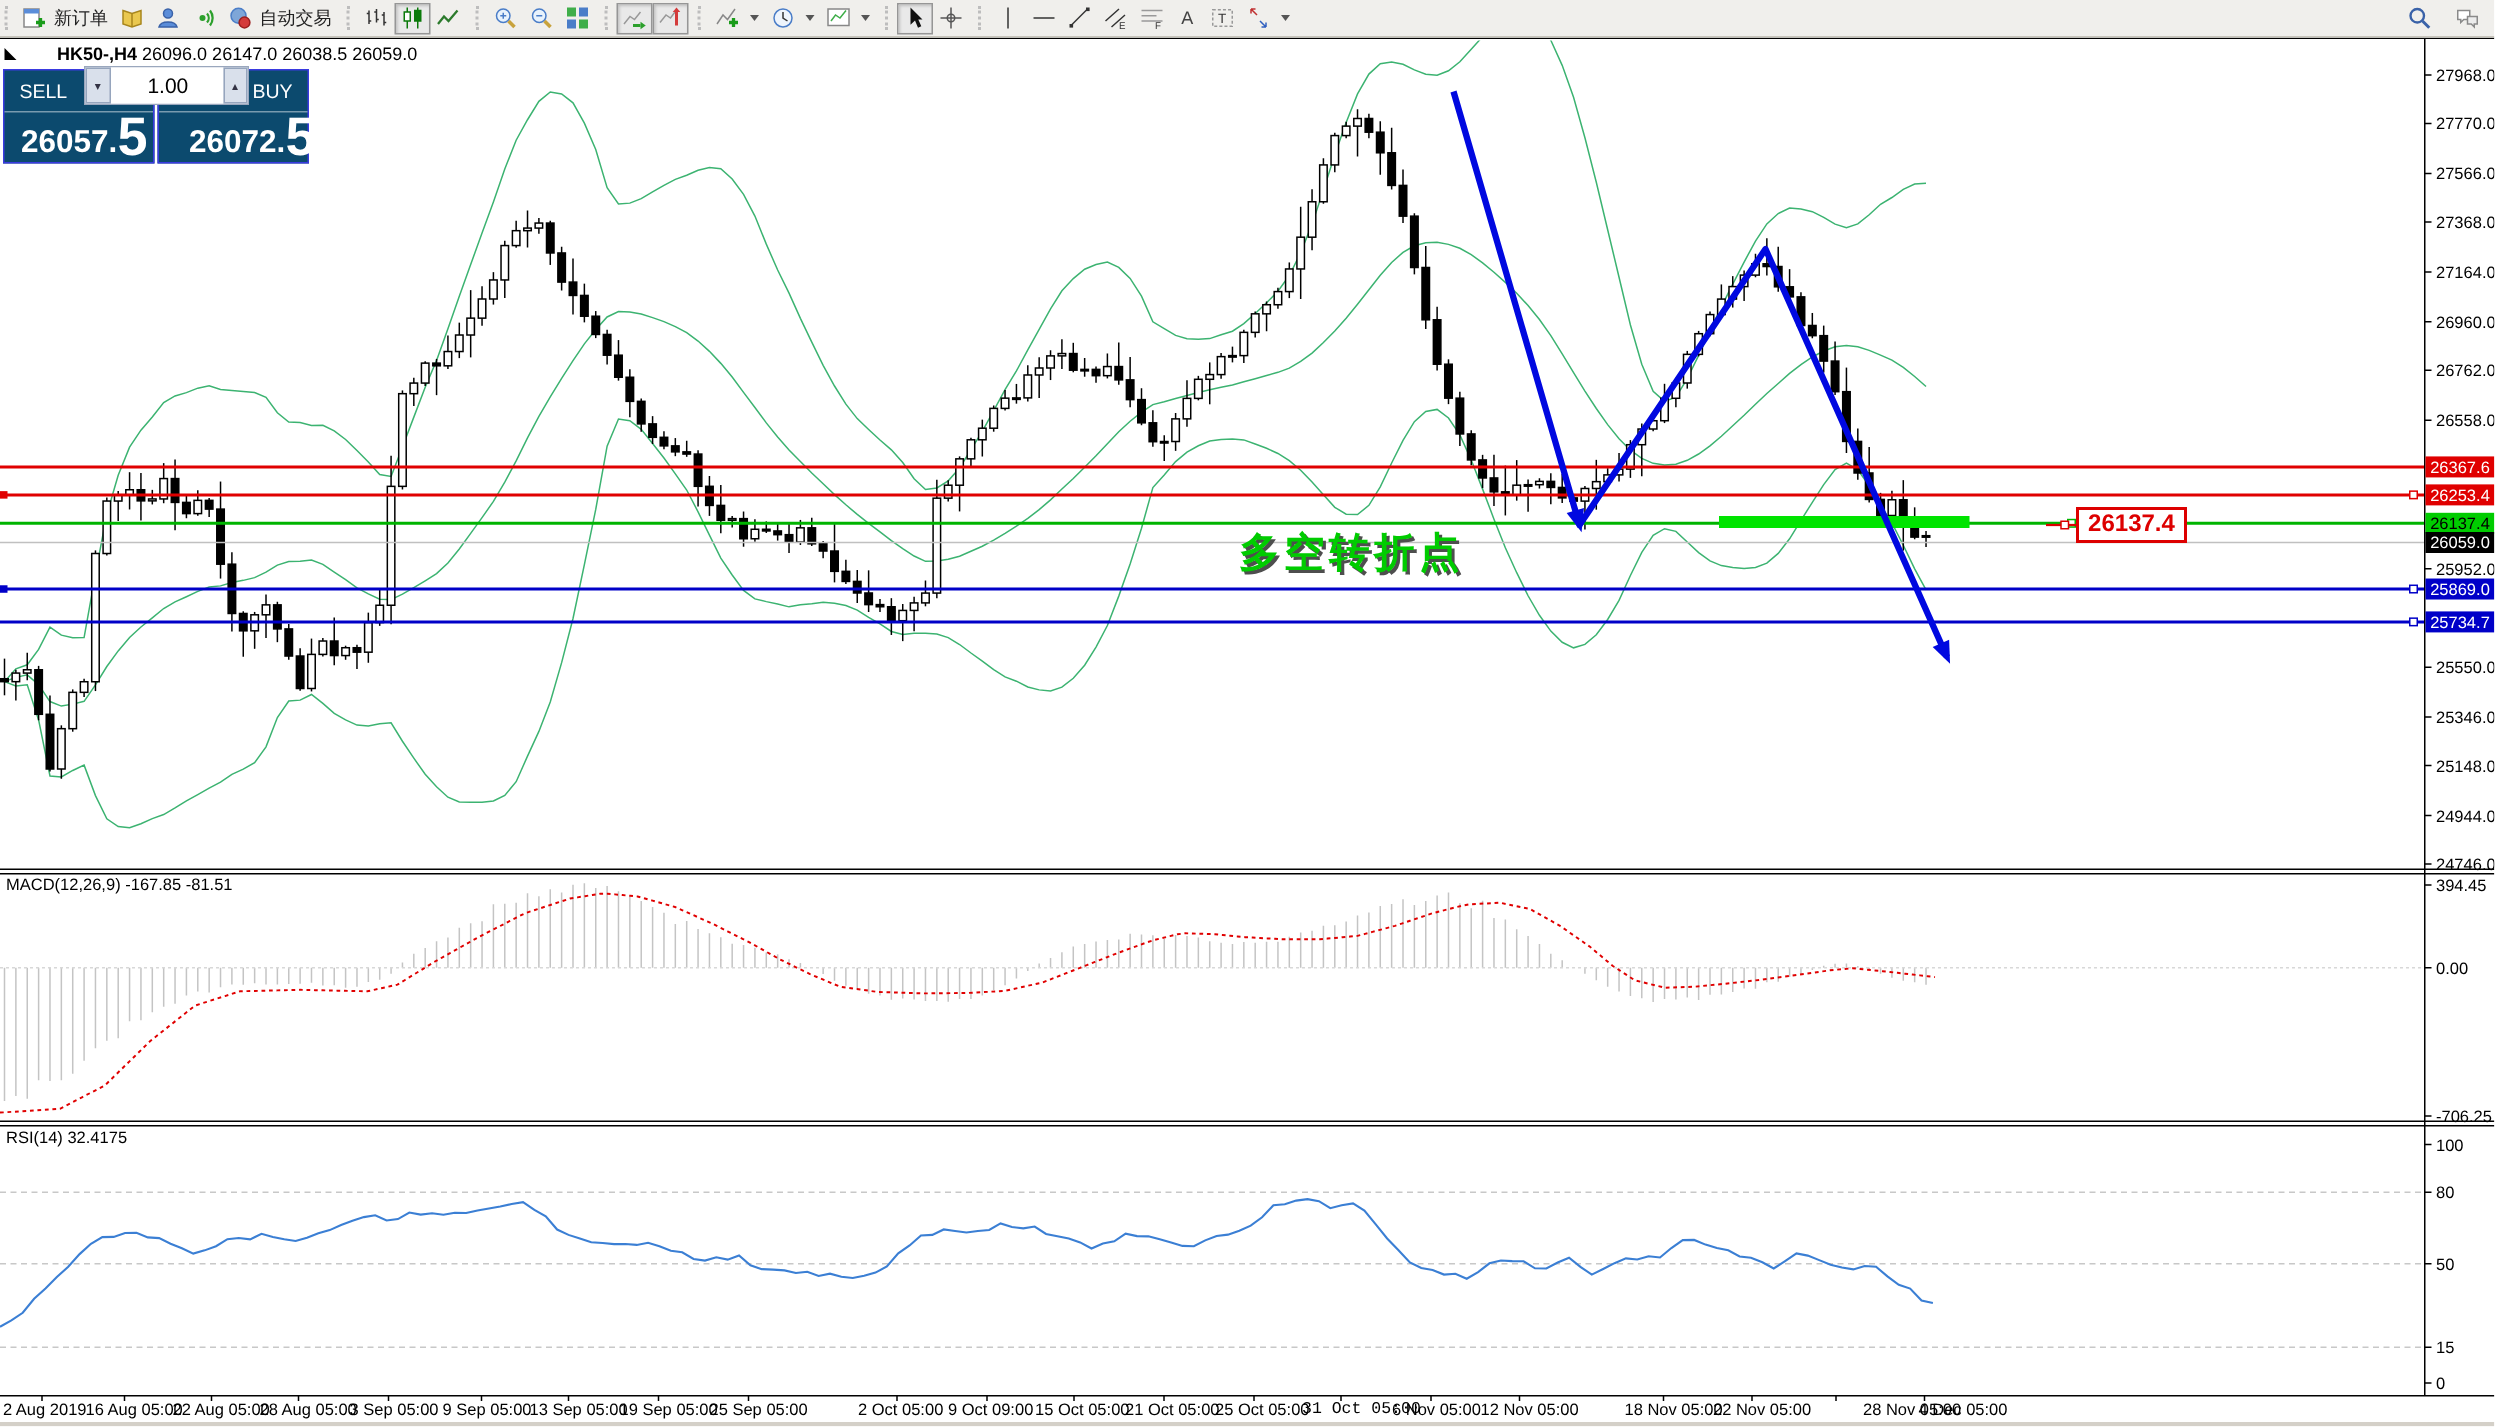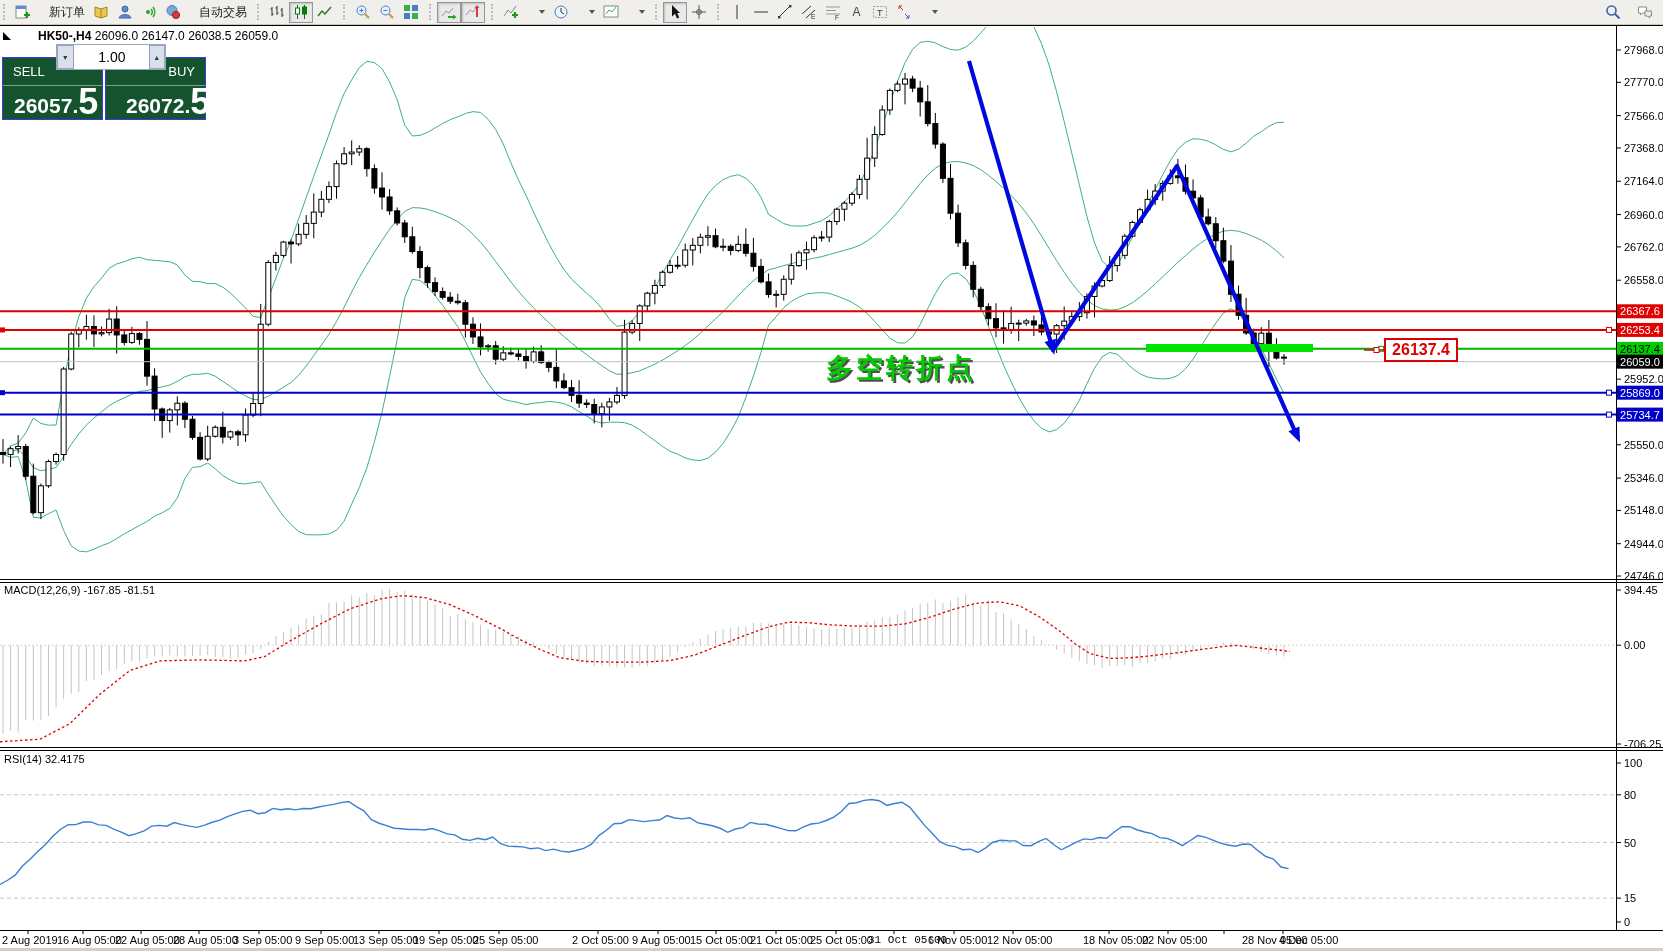--- a/index.html
+++ b/index.html
@@ -1,38 +1,38 @@
 <!DOCTYPE html>
 <html><head>
 <meta charset="utf-8">
 <style>
   html,body{margin:0;padding:0;background:#fff;font-family:"Liberation Sans",sans-serif;}
   #app{position:relative;width:1663px;height:951px;overflow:hidden;background:#fff;}
   
   #toolbar{position:absolute;top:0;left:0;width:1663px;height:25px;background:#f0efec;border-bottom:1px solid #c8c5bc;display:flex;align-items:center;box-sizing:border-box;z-index:30;}
   .tgroup{display:flex;align-items:center;height:25px;padding:0 3px 0 1px;}
   .tgroup::before{content:"";width:2px;height:16px;border-left:2px dotted #bdbdbd;margin:0 4px 0 2px;}
-  .tbtn{height:21px;min-width:23px;display:flex;align-items:center;justify-content:center;gap:18px;padding:0 3px;border:1px solid transparent;background:transparent;font-size:12px;color:#222;cursor:default;box-sizing:border-box;}
+  .tbtn{height:21px;min-width:23px;display:flex;align-items:center;justify-content:center;gap:5px;padding:0 3px;border:1px solid transparent;background:transparent;font-size:12px;color:#222;cursor:default;box-sizing:border-box;}
   .tbtn.active{background:#e9e9e9;border:1px solid #969696;box-shadow:inset 1px 1px 2px rgba(0,0,0,.18);}
   .tbtn .lbl{white-space:nowrap;}
   .tbi{width:16px;height:16px;display:inline-block;}
   .tbi svg{width:16px;height:16px;display:block;}
   .caret{width:0;height:0;border-left:3.5px solid transparent;border-right:3.5px solid transparent;border-top:4px solid #555;margin-left:2px;}
   .tfbtn{height:21px;min-width:27px;display:flex;align-items:center;justify-content:center;border:1px solid transparent;font-size:11px;color:#333;box-sizing:border-box;}
   .tfbtn.active{background:#f2f2f2;border:1px solid #8f8f8f;box-shadow:inset 1px 1px 2px rgba(0,0,0,.2);}
   #tb-right{position:absolute;right:6px;top:1px;display:flex;align-items:center;gap:8px;}
   
   #chart-svg{position:absolute;top:0;left:0;z-index:1;}
   .ovl{position:absolute;z-index:10;}
   #chart-title{left:14px;top:29px;font-size:12px;color:#000;white-space:nowrap;padding-left:24px;}
   #chart-title .sym{font-weight:bold;}
   #title-marker{left:3px;top:32px;width:0;height:0;border-left:8px solid #000;border-top:8px solid transparent;}
   
   #trade-panel{left:2px;top:43px;width:205px;height:63px;z-index:12;}
-  .tp-box{position:absolute;top:14px;width:101px;height:63px;background:#14532d;border:1px solid #3a3ae0;box-sizing:border-box;}
+  .tp-box{position:absolute;top:3px;width:101px;height:63px;background:#0c4a6e;border:1px solid #3a3ae0;box-sizing:border-box;}
   .tp-sell{left:0;}
   .tp-buy{left:103px;}
   .tp-toplabel{position:absolute;top:0;left:0;right:0;height:27px;line-height:27px;color:#fff;font-size:13px;border-bottom:1px solid rgba(255,255,255,.45);}
   .tp-sell .tp-toplabel{padding-left:10px;}
   .tp-buy .tp-toplabel{text-align:right;padding-right:10px;}
   .tp-price{position:absolute;bottom:1px;left:0;right:0;display:flex;align-items:flex-end;color:#fff;font-weight:bold;}
   .tp-sell .tp-price{padding-left:11px;}
   .tp-buy .tp-price{padding-left:20px;}
   .tp-price .main{font-size:21px;line-height:24px;}
   .tp-price .dot{font-size:21px;line-height:24px;}
@@ -999,21 +999,21 @@
       <span style="left: 2px;">2 Aug 2019</span>
       <span style="left: 57px;">16 Aug 05:00</span>
       <span style="left: 115px;">22 Aug 05:00</span>
       <span style="left: 173px;">28 Aug 05:00</span>
       <span style="left: 233px;">3 Sep 05:00</span>
       <span style="left: 295px;">9 Sep 05:00</span>
       <span style="left: 353px;">13 Sep 05:00</span>
       <span style="left: 413px;">19 Sep 05:00</span>
       <span style="left: 473px;">25 Sep 05:00</span>
       <span style="left: 572px;">2 Oct 05:00</span>
-      <span style="left: 632px;">9 Aug 05:00</span>
+      <span style="left: 632px;">9 Oct 09:00</span>
       <span style="left: 690px;">15 Oct 05:00</span>
       <span style="left: 750px;">21 Oct 05:00</span>
       <span style="left: 810px;">25 Oct 05:00</span>
       <span style="left: 868px; font-family: Liberation Mono, monospace;">31 Oct 05:00</span>
       <span style="left: 928px;">6 Nov 05:00</span>
       <span style="left: 987px;">12 Nov 05:00</span>
       <span style="left: 1083px;">18 Nov 05:00</span>
       <span style="left: 1142px;">22 Nov 05:00</span>
       <span style="left: 1198px; margin-left: 44px;">28 Nov 05:00</span>
       <span style="left: 1279px;">4 Dec 05:00</span>

